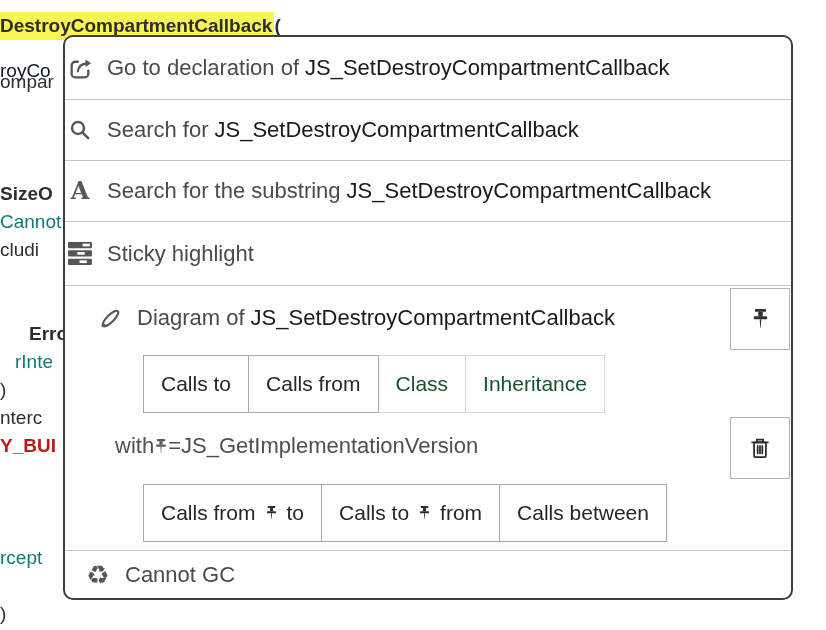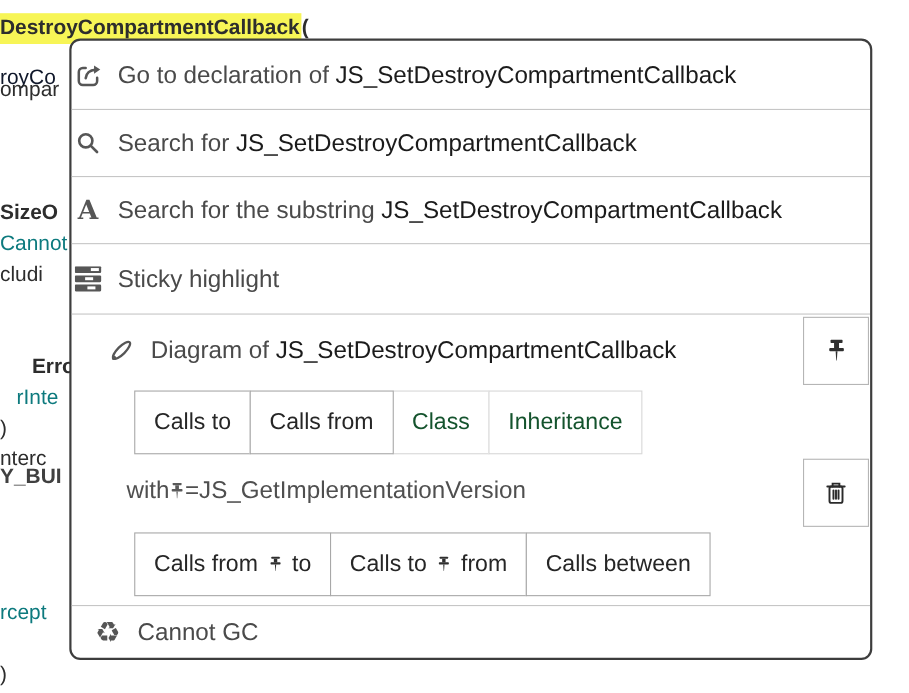--- a/index.html
+++ b/index.html
@@ -29,21 +29,21 @@
   .serif-a{font-family:"DejaVu Serif",serif;font-weight:bold;font-size:24px;color:#565656;line-height:1;}
   .recycle{font-size:26px;color:#565656;line-height:1;}
 
   
   .dg-header{position:absolute;top:0;left:0;height:64px;display:flex;align-items:center;padding-left:30px;}
   .side-btn{position:absolute;right:1px;width:60px;height:62px;background:#fff;
             border:1px solid #b5b5b5;display:flex;align-items:center;justify-content:center;
             color:#1f1f1f;cursor:pointer;box-sizing:border-box;}
   .pin-side{top:2px;}
   .trash-side{top:131px;}
-  .btn-group{position:absolute;display:flex;}
+  .btn-group{position:absolute;display:flex;margin-left:21px;}
   .g1{top:69px;left:57px;}
   .g2{top:198px;left:57px;}
   .dg-btn{position:relative;z-index:2;height:58px;display:flex;align-items:center;gap:9px;
           padding:0 17px;font-size:21px;color:#262626;background:#fff;
           border:1px solid #a8a8a8;margin-left:-1px;white-space:nowrap;cursor:pointer;box-sizing:border-box;}
   .dg-btn:first-child{margin-left:0;}
   .dg-btn.disabled{color:#14532d;border-color:#d8d8d8;z-index:1;cursor:default;justify-content:flex-end;}
   .with-row{position:absolute;top:137px;left:50px;height:46px;display:flex;align-items:center;
             font-size:22px;color:#4f4f4f;white-space:nowrap;}
   .pin-glyph{color:#2f2f2f;display:inline-flex;}
@@ -59,21 +59,21 @@
 
   <div class="code-line" style="top: 40px; color: #0f172a; margin-top: 17px;">royCo</div>
   <div class="code-line" style="top: 68px; color: rgb(45, 45, 45);">ompar</div>
   <div class="code-line bold" style="top: 180px; color: rgb(45, 45, 45);">SizeO</div>
   <div class="code-line" style="top: 208px; color: rgb(13, 122, 126);">Cannot</div>
   <div class="code-line" style="top: 236px; color: rgb(45, 45, 45);">cludi</div>
   <div class="code-line bold" style="top: 320px; color: rgb(45, 45, 45); padding-left: 29px;">Error</div>
   <div class="code-line" style="top: 348px; color: rgb(13, 122, 126); padding-left: 15px;">rInte</div>
   <div class="code-line" style="top: 376px; color: rgb(45, 45, 45);">)</div>
   <div class="code-line" style="top: 404px; color: rgb(45, 45, 45);">nterc</div>
-  <div class="code-line bold" style="top: 420px; color: #404040;">Y_BUI</div>
+  <div class="code-line bold" style="top: 432px; color: #b91c1c;">Y_BUI</div>
   <div class="code-line" style="top: 544px; color: rgb(13, 122, 126);">rcept</div>
   <div class="code-line" style="top: 600px; color: rgb(45, 45, 45);">)</div>
 
   <div class="menu">
 
     <div class="menu-row r1">
       <span class="icon-box">
         <svg width="25" height="25" viewBox="0 0 24 24" fill="none" stroke="#565656" stroke-width="2.2" stroke-linecap="round" stroke-linejoin="round">
           <path d="M9.5 5.5H7a3.5 3.5 0 0 0-3.5 3.5v8A3.5 3.5 0 0 0 7 20.5h9a3.5 3.5 0 0 0 3.5-3.5v-3"></path>
           <path d="M9.5 14.5c.6-4.6 3.7-7 8.6-7.3"></path>

